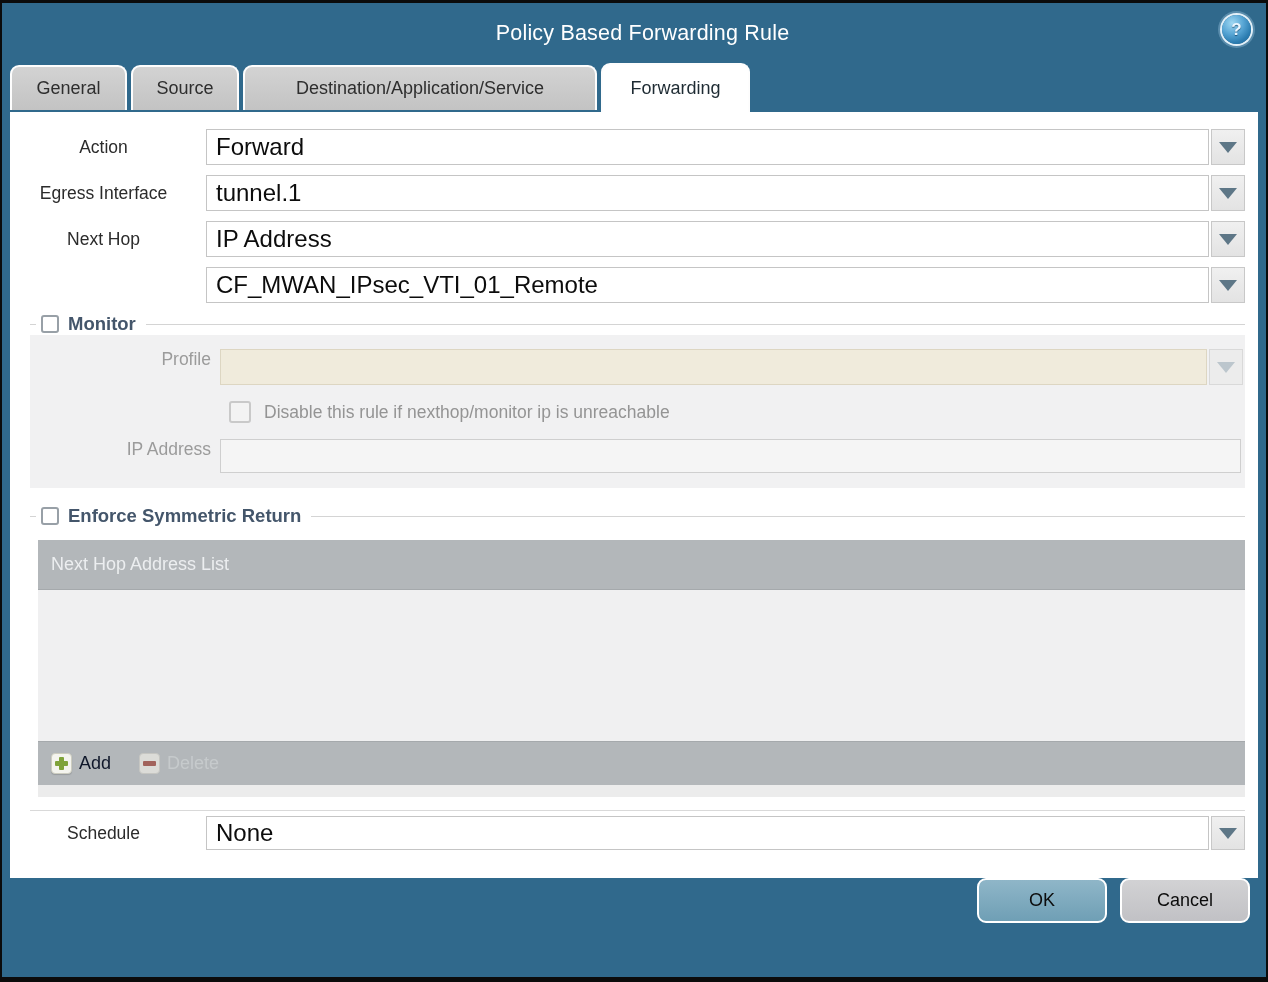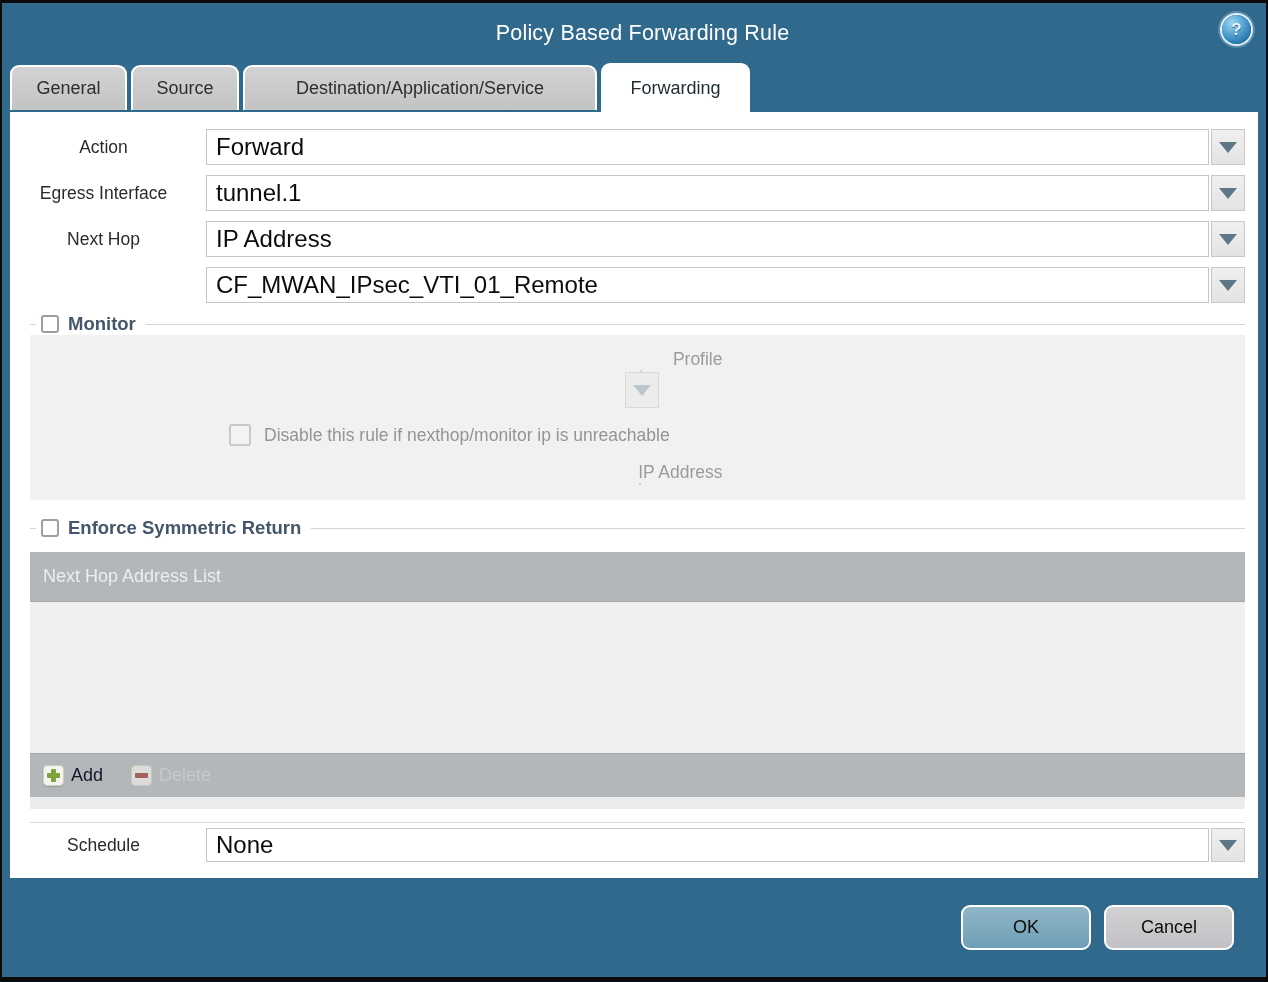--- a/index.html
+++ b/index.html
@@ -69,31 +69,31 @@
     margin-left:6px; padding:0 10px 0 5px;
     font-weight:bold; font-size:18.5px; color:#44566b;
   }
   .cb {
     width:18px; height:18px; background:#fff;
     border:2px solid #98a0a7; border-radius:3px; cursor:pointer; flex:none;
   }
   .cb.dim { width:22px; height:22px; border-color:#c9c9c9; background:#f3f3f3; }
 
   .panel { background:#f1f1f2; padding:14px 2px 15px 8px; }
-  .prow { display:flex; align-items:center; margin-bottom:12px;flex-direction:column; }
+  .prow { display:flex; margin-bottom:12px; }
   .prow:last-child { margin-bottom:0; }
   .plabel { width:182px; text-align:right; padding-right:9px; font-size:17.5px; color:#9b9b9b; flex:none; }
   .pfield-profile { flex:1; height:36px; background:#f0ebdc; border:1px solid #ddd6c2; }
   .dd-btn.dim { background:#ececec; border-color:#d9d9d9; }
   .pcheckrow { display:flex; align-items:center; gap:13px; margin:0 0 12px 191px; height:30px; }
   .pchecklabel { font-size:17.5px; color:#949494; }
   .pfield-ip { flex:1; height:34px; background:#f5f5f5; border:1px solid #cfcfcf; margin-right:2px; }
 
   
-  .nh-table { margin-top:13px; }
+  .nh-table { margin-top:13px;margin-left:8px; }
   .nh-header {
     height:50px; background:#b3b7ba; display:flex; align-items:center;
     padding-left:13px; color:#eceef0; font-size:18px; cursor:pointer;
     border-bottom:1px solid #a5a9ac;
   }
   .nh-body { height:151px; background:#f0f0f1; }
   .nh-footer {
     height:44px; background:#b3b7ba; display:flex; align-items:center;
     padding-left:13px; gap:28px; border-top:1px solid #a5a9ac;
   }
@@ -108,21 +108,21 @@
   .icon-minus { background:#dcdcd8; border:1px solid #c6c6c2; }
   .icon-minus::before { content:""; position:absolute; background:#a2635c; border-radius:1px; width:13px; height:5px; left:3px; top:7px; }
   .nh-after { height:12px; background:#ececec; }
 
   .sep { border:none; border-top:1px solid #d9d9d9; margin:13px 13px 0 20px; }
   .frow.schedule { margin-top:5px; height:34px;border-radius:8px; }
   .frow.schedule .finput { height:34px; }
   .frow.schedule .dd-btn { height:34px; }
 
   
-  .footerbar { height:99px; display:flex; align-items:center; justify-content:flex-end; gap:13px; padding-right:32px; }
+  .footerbar { height:99px; display:flex; justify-content:flex-end; gap:13px; padding-right:16px; }
   .btn {
     width:130px; height:45px; border-radius:9px; border:2px solid #fff;
     font-size:18px; color:#0c0c0c; cursor:pointer;
     display:flex; align-items:center; justify-content:center;
     font-family:"Liberation Sans", sans-serif;
   }
   .btn-ok { background: linear-gradient(#8fb6c8,#6f9fb5); }
   .btn-cancel { background: linear-gradient(#d2d2d4,#c1c1c5); }
 </style>
 </head>

